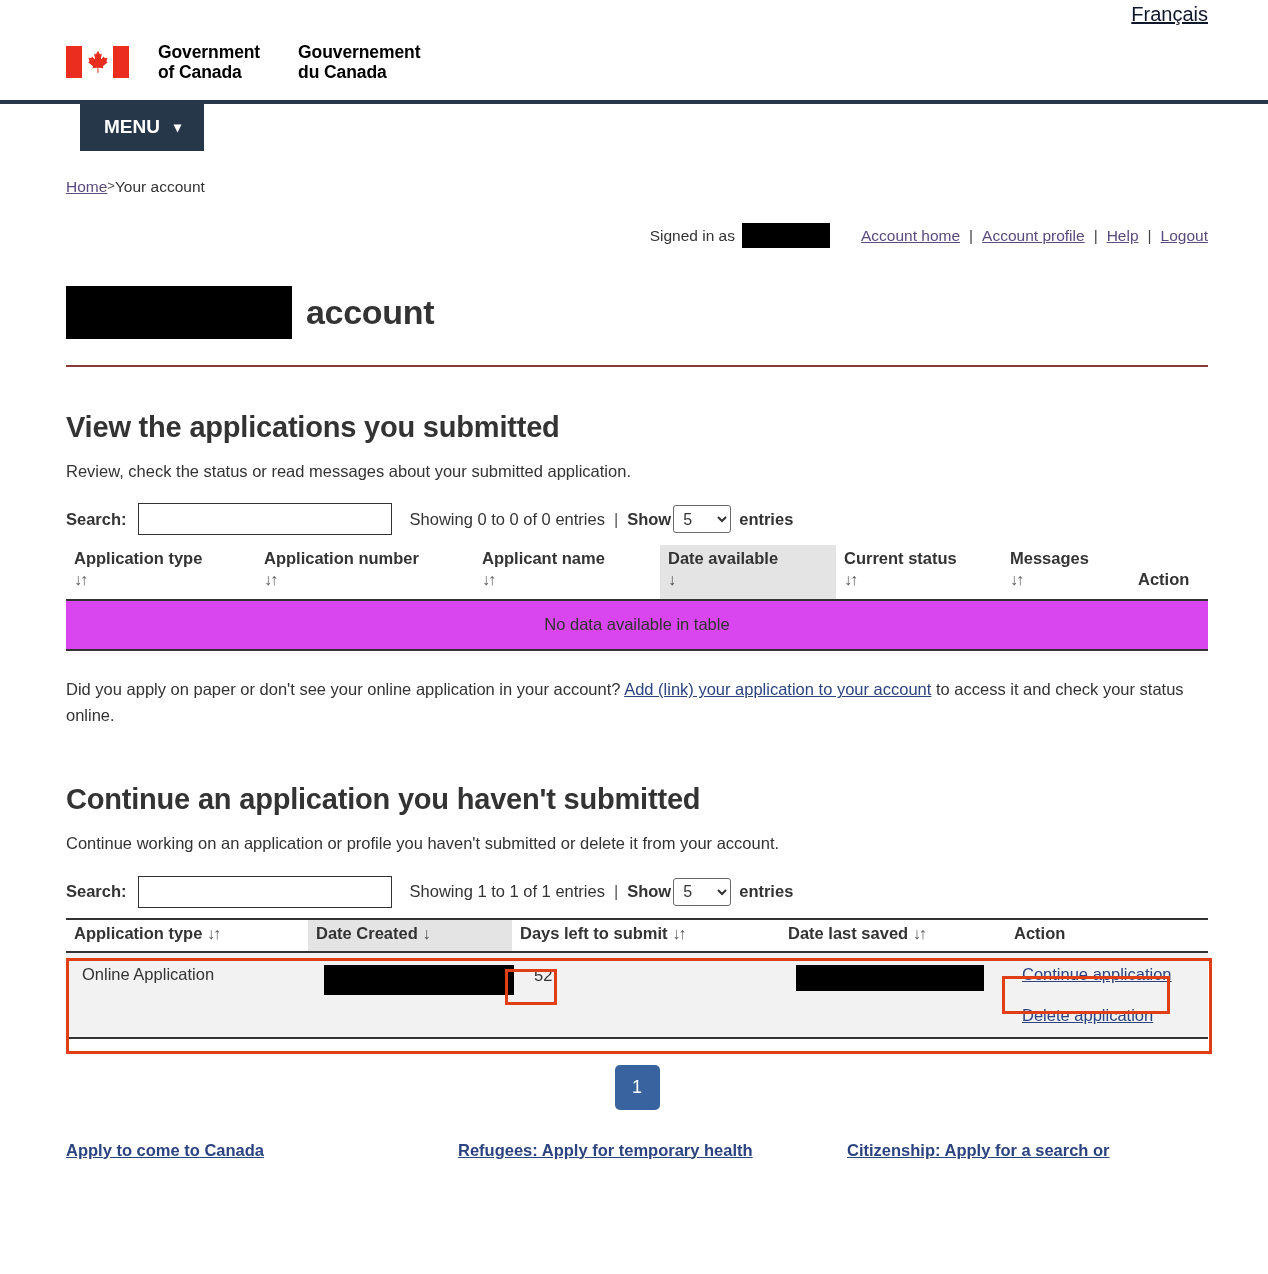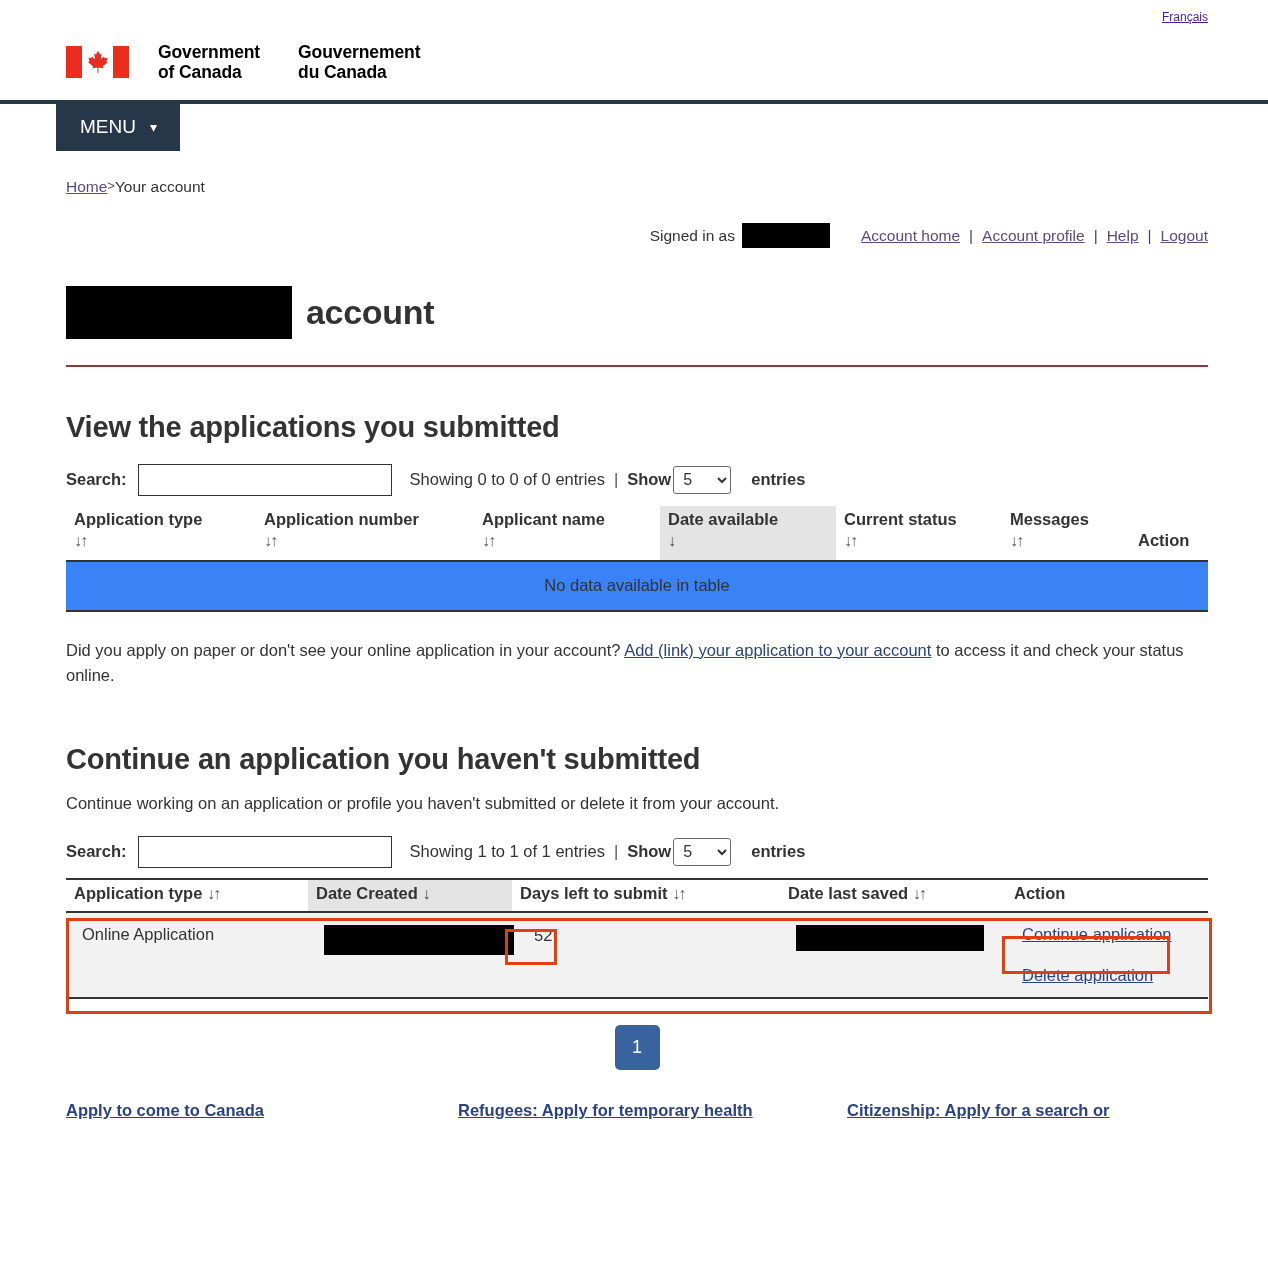--- a/index.html
+++ b/index.html
@@ -20,24 +20,24 @@
 
   
   .lang-bar {
     height: 36px;
     padding: 0 60px 0 0;
     display: flex;
     justify-content: flex-end;
     align-items: flex-start;
   }
   .lang-link {
-    font-size: 12px;
-    color: #4c1d95;
+    font-size: 20px;
+    color: #0f172a;
     text-decoration: underline;
-    padding-top: 10px;
+    padding-top: 3px;
     cursor: pointer;
   }
 
   
   .brand-row {
     padding: 0 0 0 66px;
     height: 52px;
     display: flex;
     align-items: center;
   }
@@ -78,21 +78,21 @@
     color: #000000;
     letter-spacing: -0.1px;
   }
   .wordmark div span { display: block; }
 
   
   .dark-rule {
     border-top: 4px solid #26374a;
     margin-top: 12px;
   }
-  .menu-wrap { padding-left: 56px; }
+  .menu-wrap { padding-left: 80px; font-weight: bold; }
   .menu-btn {
     display: inline-flex;
     align-items: center;
     gap: 14px;
     background: #26374a;
     color: #ffffff;
     font-size: 19px;
     padding: 12px 24px 13px 24px;
     width: 124px;
     cursor: pointer;
@@ -223,21 +223,21 @@
     font-size: 16px;
     font-family: "Liberation Sans", sans-serif;
     border: 1px solid #6a6a6a;
     border-radius: 3px;
     background: #fff;
     color: #333;
     padding-left: 5px;
     margin: 0 2px;
     cursor: pointer;
   }
-  .entries-label { font-weight: bold; margin-left: 18px; }
+  .entries-label { font-weight: bold; margin-left: 6px; }
 
   
   table.dt {
     width: 100%;
     border-collapse: collapse;
     margin-top: 10px;
     table-layout: fixed;
   }
   table.dt th {
     text-align: left;
@@ -254,21 +254,21 @@
     font-size: 16px;
     letter-spacing: -2px;
     display: inline-block;
     cursor: pointer;
   }
   .sort-icon.active { color: #4d4d4d; letter-spacing: 0; }
   th .hdr-stack { display: block; }
   th .hdr-stack .sort-icon { display: block; margin-top: 3px; }
   td.empty-cell {
     text-align: center;
-    background: #3b82f6;
+    background: #d946ef;
     font-size: 16.5px;
     color: #333;
     padding: 14px 0 15px 0;
     border-bottom: 2px solid #333333;
     margin-top: 26px;
   }
 
   p.after-table {
     margin: 26px 0 0 0;
     font-size: 16.5px;
@@ -414,20 +414,21 @@
 </div>
 
 <div class="container">
 
   <div class="acct-title-row">
     <span class="redact acct-redact"></span>
     <h1 class="acct-title">account</h1>
   </div>
 
   <h2 class="section-title">View the applications you submitted</h2>
+  <p class="section-desc">Review, check the status or read messages about your submitted application.</p>
 
   <div class="table-controls">
     <span class="lbl-search">Search:</span>
     <input class="search-box" type="text" value="" style="">
     <span class="showing-text">Showing 0 to 0 of 0 entries</span>
     <span class="pipe">|</span>
     <span class="show-label">Show</span>
     <select class="entries-select">
       <option selected="">5</option><option>10</option><option>25</option><option>50</option><option>100</option>
     </select>

